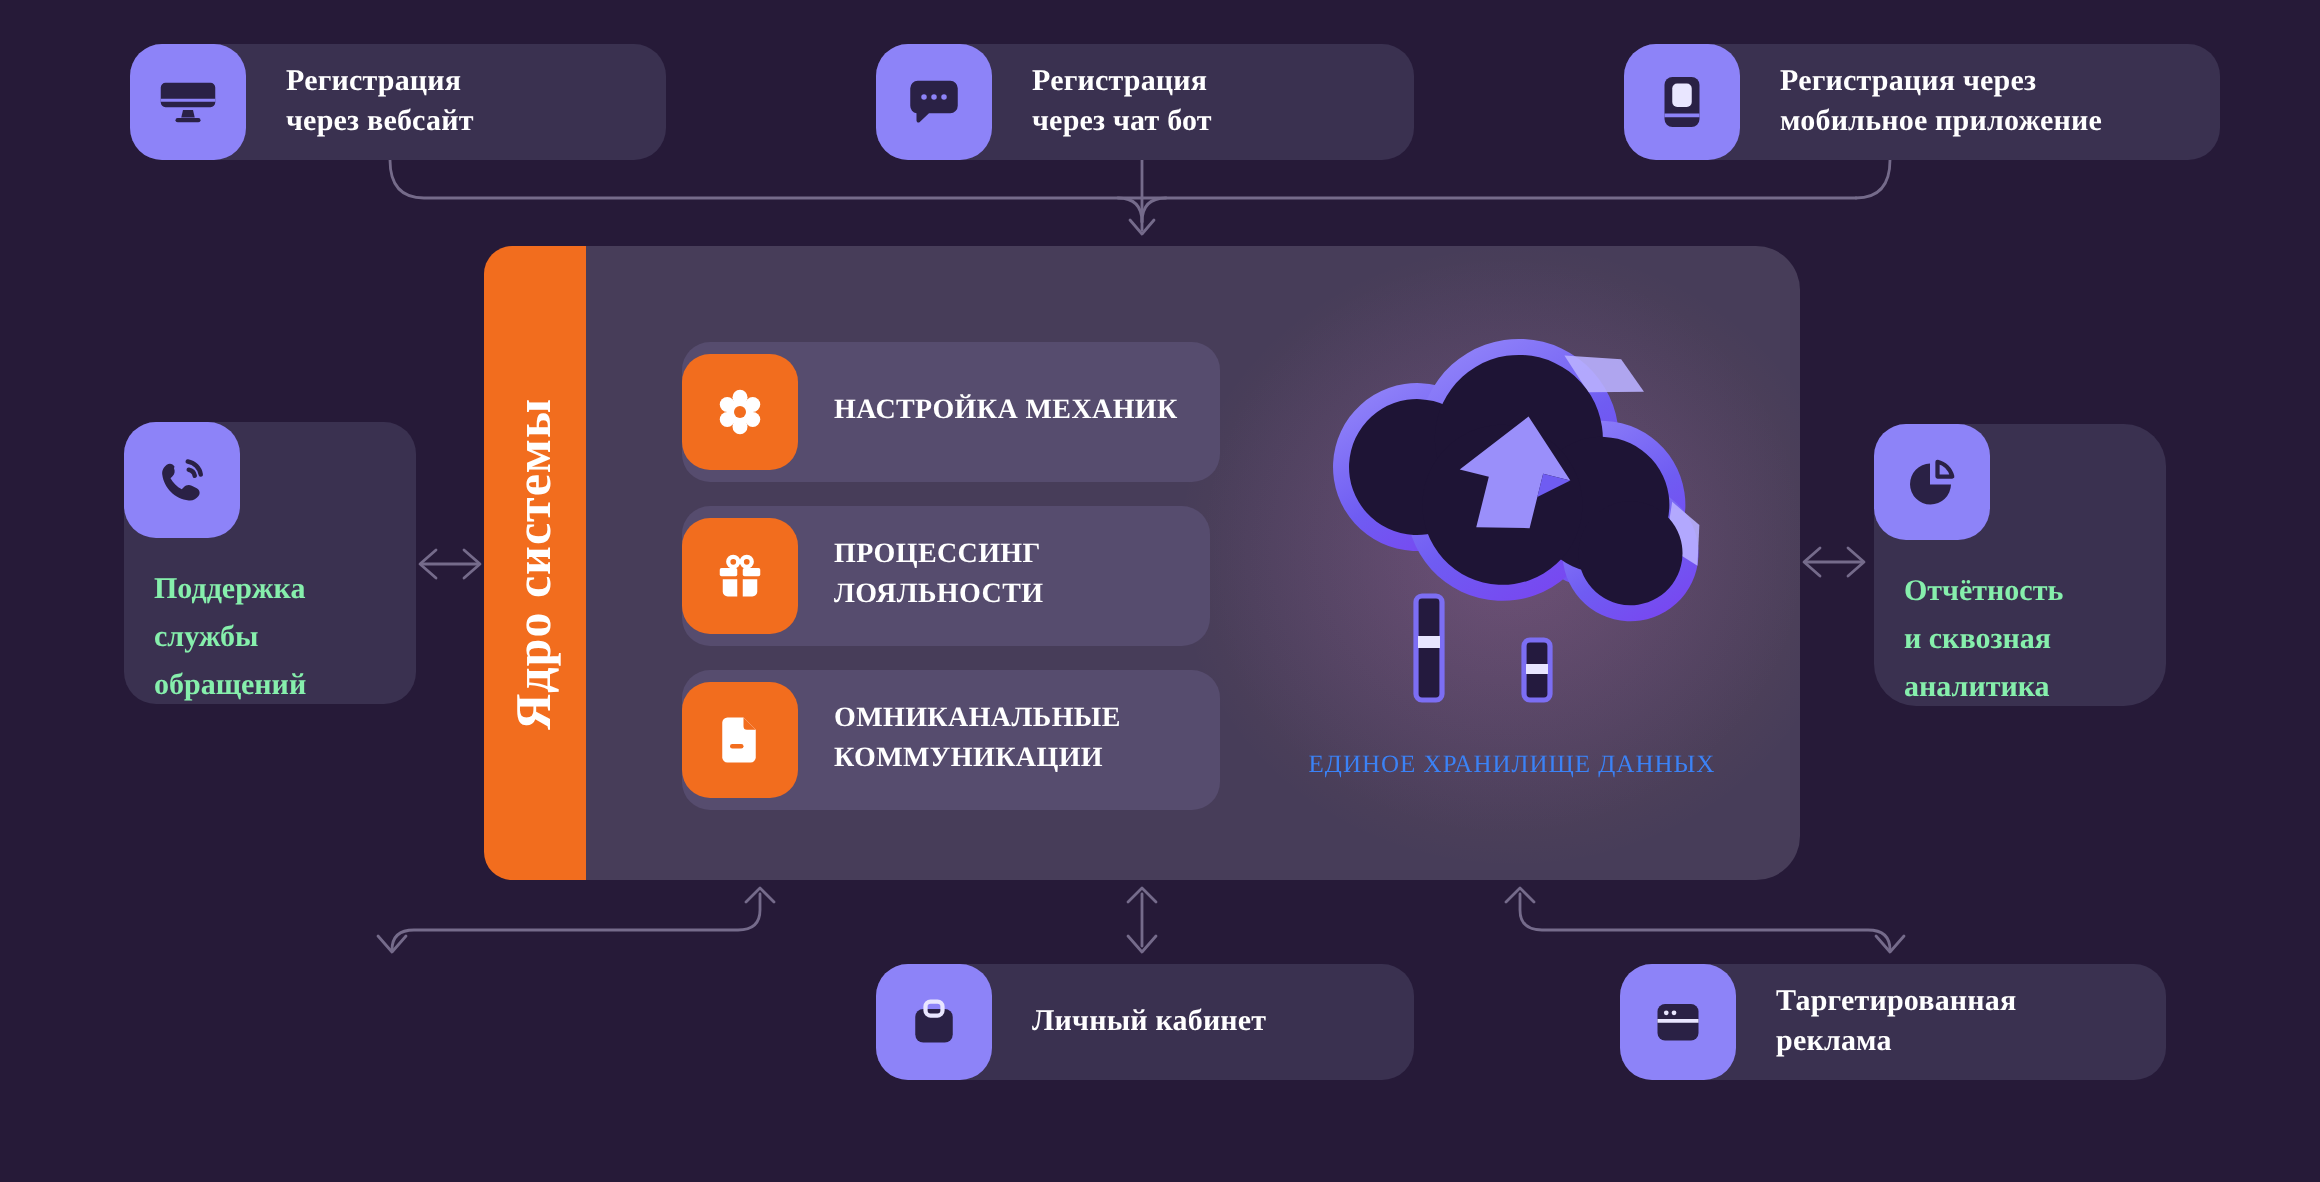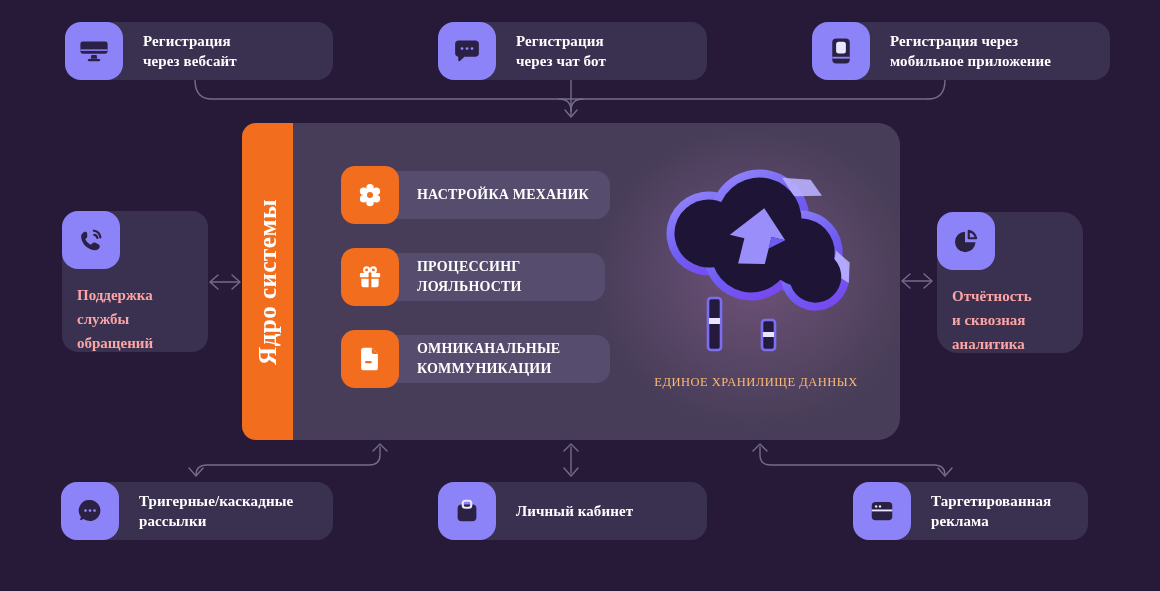--- a/index.html
+++ b/index.html
@@ -14,53 +14,53 @@
     width:58px;height:58px;border-radius:16px;background:#8d83f8;
     display:flex;align-items:center;justify-content:center;flex:0 0 58px;
   }
   .chip .lbl{
     color:#fff;font-weight:bold;font-size:15px;line-height:1.35;
     padding:0 14px 0 20px;white-space:pre-line;letter-spacing:.1px;
   }
   .card{width:146px;height:141px;}
   .card .tile{position:absolute;left:0;top:0;}
   .card .lbl{
-    position:absolute;left:15px;top:72px;color:#fca5a5;font-weight:bold;
+    position:absolute;left:15px;top:72px;color:#86efac;font-weight:bold;
     font-size:15px;line-height:1.6;white-space:pre-line;
   }
   .panel{
     position:absolute;left:260px;top:123px;width:640px;height:317px;z-index:2;
     border-radius:22px;
     background:
       radial-gradient(250px 230px at 497px 155px, rgba(244,148,98,.16), rgba(244,148,98,0) 68%),
       radial-gradient(210px 200px at 492px 150px, rgba(130,95,245,.22), rgba(130,95,245,0) 72%),
       #473d59;
   }
   .core-tab{
     position:absolute;left:242px;top:123px;width:51px;height:317px;z-index:3;
     background:#f26d1e;border-radius:14px 0 0 14px;
     display:flex;align-items:center;justify-content:center;
   }
   .core-tab span{
     writing-mode:vertical-rl;transform:rotate(180deg);
     color:#fff;font-weight:bold;font-size:25px;letter-spacing:.5px;white-space:nowrap;
   }
   .mod{
-    position:absolute;z-index:4;height:48px;background:#564c6e;border-radius:14px;
+    position:absolute;z-index:4;height:70px;background:#564c6e;border-radius:14px;
     display:flex;align-items:center;
   }
   .mod .tile{background:#f26d1e;border-radius:14px;}
   .mod .lbl{
     color:#fff;font-weight:bold;font-size:14px;line-height:1.4;letter-spacing:.2px;
     padding:0 12px 0 18px;white-space:pre-line;
   }
   .cloud-wrap{position:absolute;left:648px;top:150px;width:220px;height:212px;z-index:4;}
   .storage-caption{
     position:absolute;left:625px;top:375px;width:262px;z-index:4;text-align:center;
-    color:#fdba74;font-size:12.5px;letter-spacing:.5px;font-weight:normal;
+    color:#3b82f6;font-size:12.5px;letter-spacing:.5px;font-weight:normal;
   }
 </style>
 </head>
 <body>
 
 <div class="stage">
 
   <svg class="connectors" width="1160" height="591" viewBox="0 0 1160 591">
     <g fill="none" stroke="#7e7494" stroke-width="1.4" stroke-linecap="round" stroke-linejoin="round" opacity="0.9">
 
@@ -262,46 +262,32 @@
       <svg width="30" height="30" viewBox="0 0 24 24">
         <path fill="#2a2145" d="M11.2 4.6A8.2 8.2 0 1 0 19.6 13h-8.4z"></path>
         <path fill="none" stroke="#2a2145" stroke-width="1.7" stroke-linejoin="round" d="M14.2 3.9a8 8 0 0 1 5.9 5.9h-5.9z"></path>
       </svg>
     </div>
     <div class="lbl">Отчётность
 и сквозная
 аналитика</div>
   </div>
 
-  <div class="node chip" style="left:61px;top:482px;width:272px;">
-    <div class="tile">
-      <svg width="30" height="30" viewBox="0 0 24 24">
-        <path fill="#2a2145" d="M12 3.2a8.4 8.4 0 1 1-5 15.2c-.9.6-2 .9-3.2.9.6-.8.9-1.7.9-2.7A8.4 8.4 0 0 1 12 3.2z"></path>
-        <g fill="#8d83f8">
-          <circle cx="8.4" cy="11.6" r="1.1"></circle>
-            <circle cx="12" cy="11.6" r="1.1"></circle>
-            <circle cx="15.6" cy="11.6" r="1.1"></circle>
-        </g>
-      </svg>
-    </div>
-    <div class="lbl">Тригерные/каскадные
-рассылки</div>
-  </div>
 
   <div class="node chip" style="left:438px;top:482px;width:269px;">
     <div class="tile">
       <svg width="30" height="30" viewBox="0 0 24 24">
         <rect x="4.5" y="6.8" width="15" height="13.4" rx="3.2" fill="#2a2145"></rect>
         <rect x="8.6" y="3.8" width="6.8" height="5.6" rx="2" fill="none" stroke="#e9e6ff" stroke-width="1.7"></rect>
       </svg>
     </div>
     <div class="lbl">Личный кабинет</div>
   </div>
 
-  <div class="node chip" style="left:810px;top:482px;width:235px;margin-left:43px;">
+  <div class="node chip" style="left:810px;top:482px;width:273px;">
     <div class="tile">
       <svg width="30" height="30" viewBox="0 0 24 24">
         <rect x="3.8" y="4.8" width="16.4" height="14.6" rx="3" fill="#2a2145"></rect>
         <circle cx="7.3" cy="8.3" r="0.95" fill="#e9e6ff"></circle>
         <circle cx="10.4" cy="8.3" r="0.95" fill="#e9e6ff"></circle>
         <rect x="3.8" y="10.8" width="16.4" height="1.5" fill="#e9e6ff"></rect>
       </svg>
     </div>
     <div class="lbl">Таргетированная
 реклама</div>

